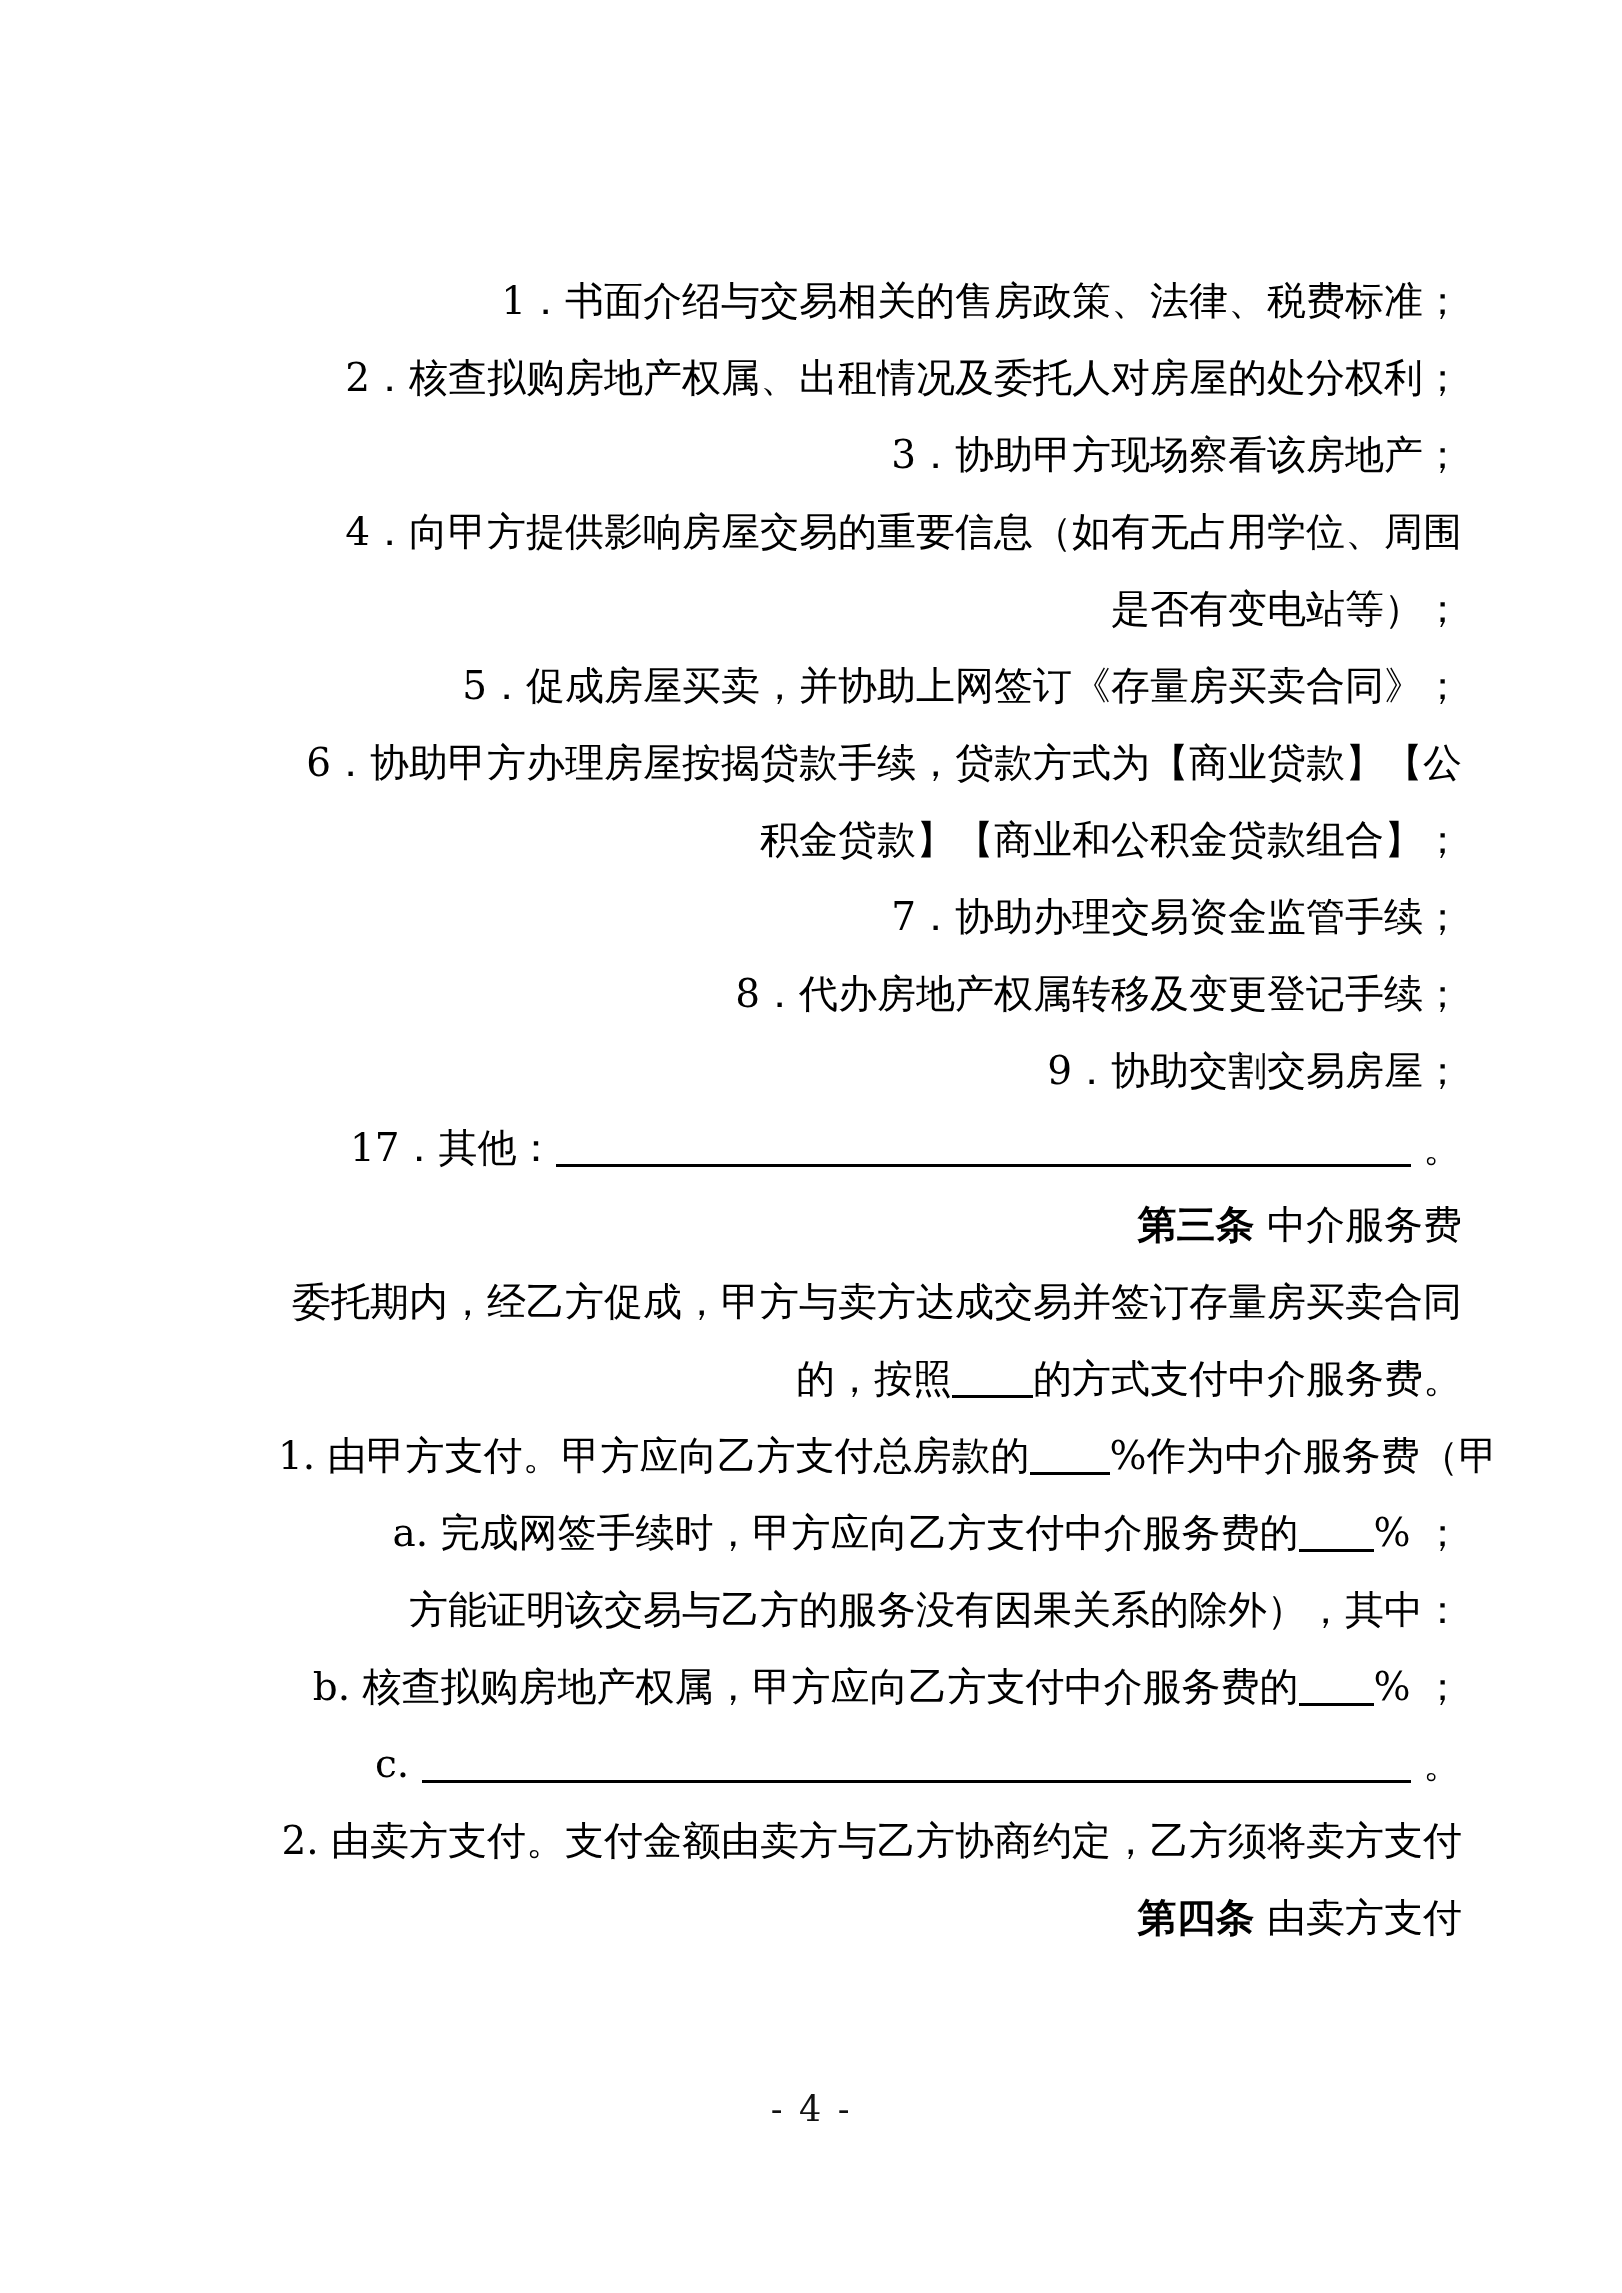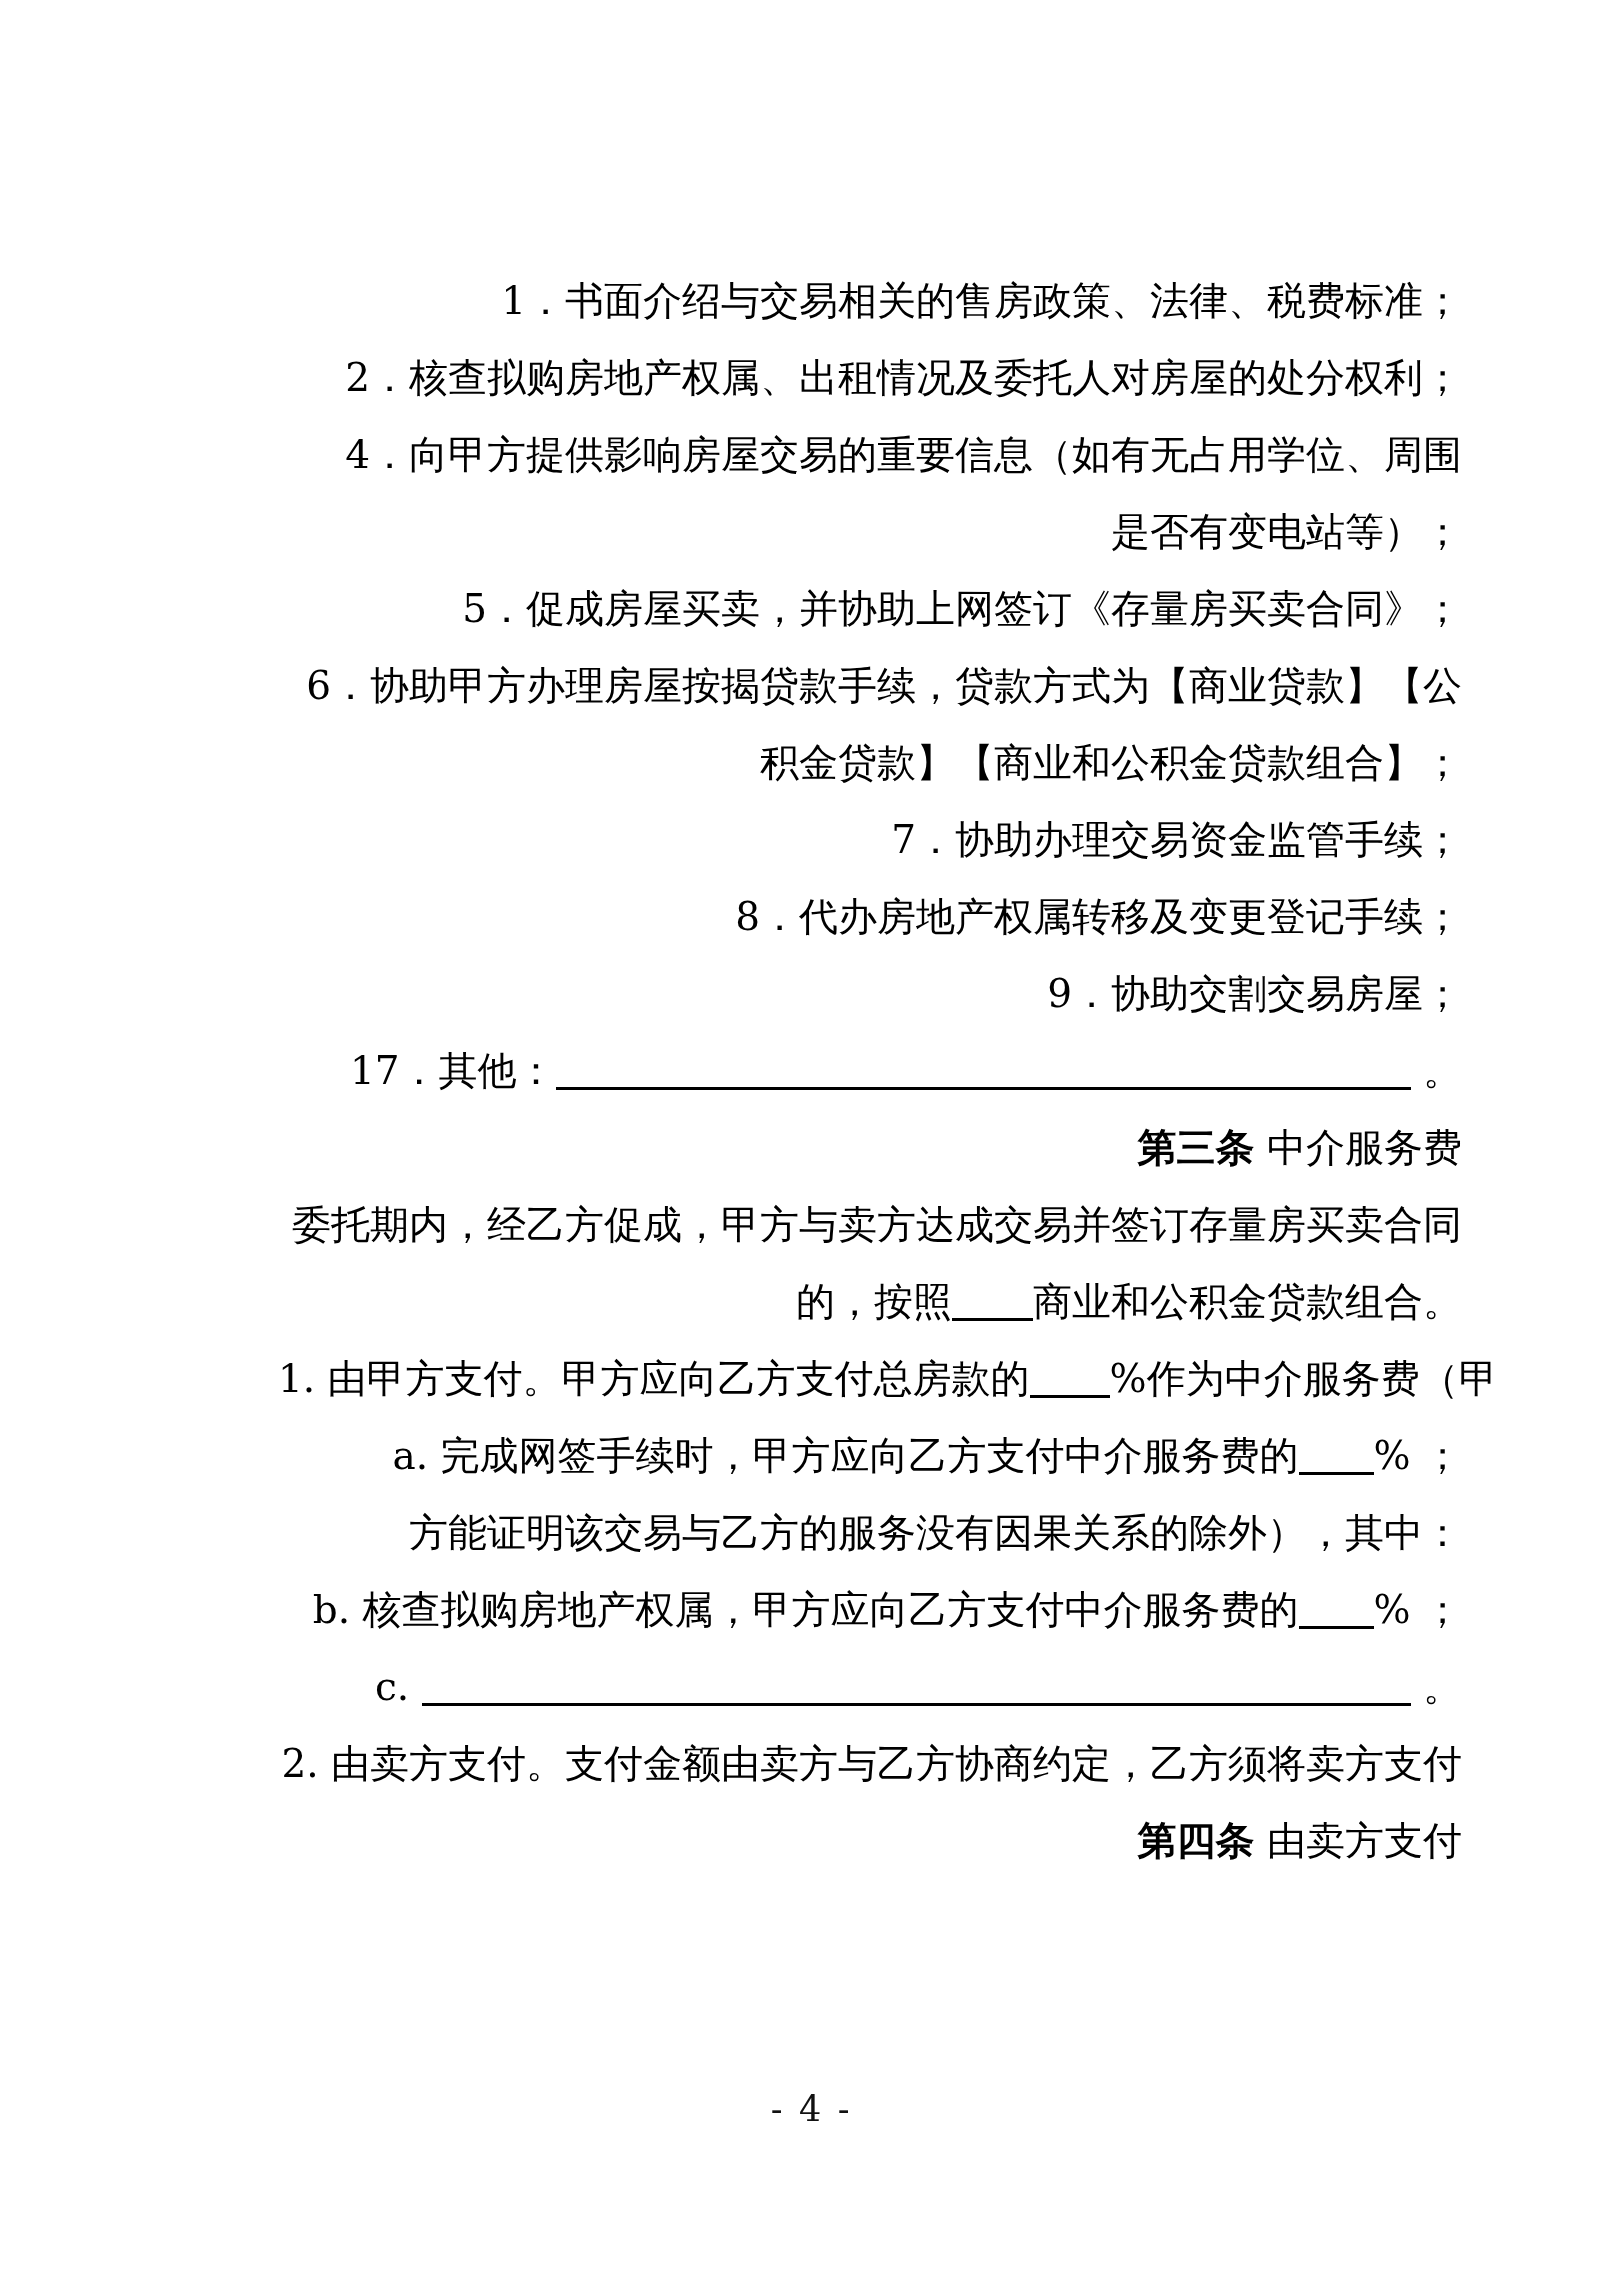--- a/index.html
+++ b/index.html
@@ -43,32 +43,33 @@
     letter-spacing:2.7px;
     color:#111;
   }
 </style>
 </head>
 <body>
 
 <div class="doc">
     <div class="line indent"><span>1．书面介绍与交易相关的售房政策、法律、税费标准；</span></div>
     <div class="line indent"><span>2．核查拟购房地产权属、出租情况及委托人对房屋的处分权利；</span></div>
+    <div class="line indent"><span>3．协助甲方现场察看该房地产；</span></div>
     <div class="line indent"><span>4．向甲方提供影响房屋交易的重要信息（如有无占用学位、周围</span></div>
     <div class="line flush"><span>是否有变电站等）；</span></div>
     <div class="line indent"><span>5．促成房屋买卖，并协助上网签订《存量房买卖合同》；</span></div>
     <div class="line indent"><span>6．协助甲方办理房屋按揭贷款手续，贷款方式为【商业贷款】【公</span></div>
     <div class="line flush"><span>积金贷款】【商业和公积金贷款组合】；</span></div>
     <div class="line indent"><span>7．协助办理交易资金监管手续；</span></div>
     <div class="line indent"><span>8．代办房地产权属转移及变更登记手续；</span></div>
     <div class="line indent"><span>9．协助交割交易房屋；</span></div>
     <div class="line indent"><span>17．其他：</span><span class="blank" style="width: 855px;"></span><span> 。</span></div>
     <div class="line indent"><span class="bold">第三条</span><span> 中介服务费</span></div>
     <div class="line indent"><span>委托期内，经乙方促成，甲方与卖方达成交易并签订存量房买卖合同</span></div>
-    <div class="line flush"><span>的，按照</span><span class="blank" style="width: 81px;"></span><span>商业和公积金贷款组合。</span></div>
+    <div class="line flush"><span>的，按照</span><span class="blank" style="width: 81px;"></span><span>的方式支付中介服务费。</span></div>
     <div class="line indent"><span>1. 由甲方支付。甲方应向乙方支付总房款的</span><span class="blank" style="width: 80px;"></span><span>%作为中介服务费（甲</span></div>
     <div class="line indent-sub"><span>a. 完成网签手续时，甲方应向乙方支付中介服务费的</span><span class="blank" style="width: 75px;"></span><span>% ；</span></div>
     <div class="line flush"><span>方能证明该交易与乙方的服务没有因果关系的除外），其中：</span></div>
     <div class="line indent-sub"><span>b. 核查拟购房地产权属，甲方应向乙方支付中介服务费的</span><span class="blank" style="width: 75px;"></span><span>% ；</span></div>
     <div class="line indent-sub"><span>c. </span><span class="blank" style="width: 989px;"></span><span> 。</span></div>
     <div class="line indent"><span>2. 由卖方支付。支付金额由卖方与乙方协商约定，乙方须将卖方支付</span></div>
     <div class="line indent"><span class="bold">第四条</span><span> 由卖方支付</span></div>
   </div>
 
 <div class="pagenum">- 4 -</div>

